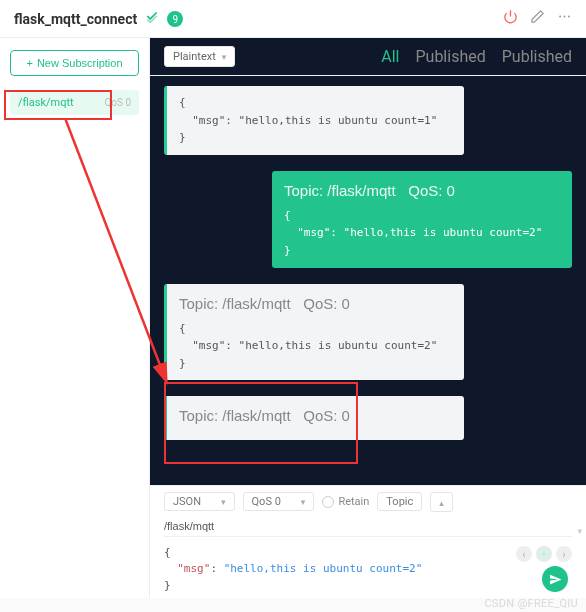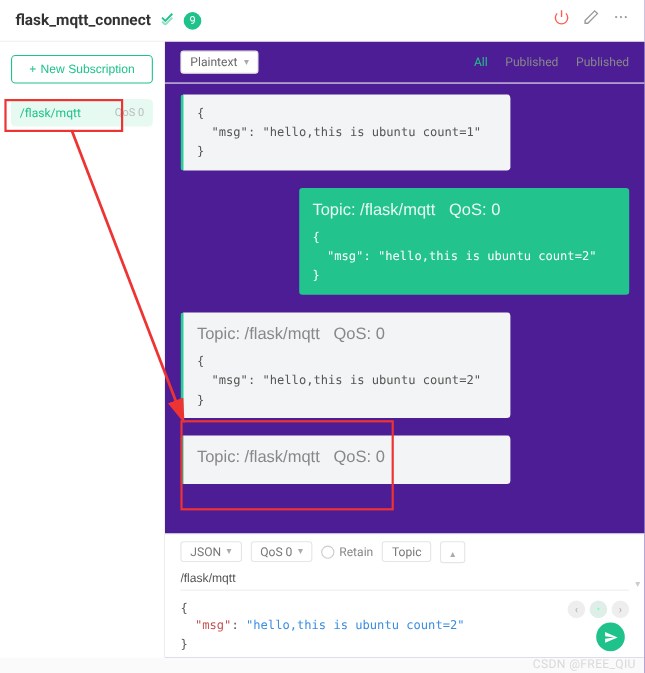--- a/index.html
+++ b/index.html
@@ -15,38 +15,38 @@
   .power-icon { color: #ff5b4c; }
 
   .main { display: flex; height: 560px; }
 
   .sidebar { width: 150px; border-right: 1px solid #eee; background: #fff; padding: 12px 10px; }
   .new-sub-btn { width: 100%; border: 1px solid #1fc28b; color: #1fc28b; background: #fff; border-radius: 4px; padding: 6px 4px; font-size: 11px; cursor: pointer; display: flex; align-items: center; justify-content: center; gap: 4px; }
   .sub-item { margin-top: 14px; background: #e7faf2; border-radius: 4px; padding: 6px 8px; display: flex; align-items: center; justify-content: space-between; font-size: 11px; position: relative; }
   .sub-item .topic { color: #1fc28b; width: 70px; overflow: hidden; text-overflow: ellipsis; white-space: nowrap; }
   .sub-item .qos { color: #bbb; font-size: 10px; }
 
-  .content { flex: 1; display: flex; flex-direction: column; background: #4c1d95; }
+  .content { flex: 1; display: flex; flex-direction: column; background: #0f172a; }
   .toolbar { display: flex; align-items: center; justify-content: space-between; padding: 8px 14px; border-bottom: 1px solid #f0f0f0; }
   .format-select { border: 1px solid #e5e5e5; border-radius: 3px; padding: 3px 8px; font-size: 11px; color: #666; display: flex; align-items: center; gap: 6px; cursor: pointer; background: #fff; }
-  .filters { display: flex; gap: 16px; font-size: 11px; }
+  .filters { display: flex; gap: 16px; font-size: 16px; }
   .filter { color: #888; cursor: pointer; }
   .filter.active { color: #1fc28b; }
 
   .messages { flex: 1; overflow: auto; padding: 10px 14px; position: relative; }
 
   .msg-card { background: #f3f4f5; border-left: 3px solid #c5eddc; border-radius: 3px; padding: 8px 12px; margin-bottom: 16px; font-family: "Consolas", monospace; font-size: 11px; color: #555; line-height: 1.6; max-width: 300px; }
   .msg-card.right { margin-left: auto; background: #22c38d; color: #fff; border-left: none; }
   .msg-card .hdr { font-size: 15px; color: #888; margin-bottom: 4px; font-family: Liberation Sans, sans-serif; }
   .msg-card.right .hdr { color: rgba(255,255,255,0.9); }
   .msg-card.accent { border-left-color: #28ce96; }
 
   .publish-bar { border-top: 1px solid #eee; padding: 6px 14px 0px 14px; background: #fff; }
   .pub-row1 { display: flex; align-items: center; gap: 8px; margin-bottom: 4px; }
-  .dd { border: 1px solid #e5e5e5; border-radius: 3px; padding: 2px 8px; font-size: 11px; color: #777; display: flex; align-items: center; gap: 5px; cursor: pointer; background: #fff; }
+  .dd { border: 1px solid #e5e5e5; border-radius: 3px; padding: 2px 8px; font-size: 11px; color: #777; display: flex; align-items: center; gap: 20px; cursor: pointer; background: #fff; }
   .retain { display: flex; align-items: center; gap: 4px; font-size: 11px; color: #888; }
   .retain .circle { width: 12px; height: 12px; border: 1px solid #ccc; border-radius: 50%; }
   .updown { border: 1px solid #e5e5e5; border-radius: 3px; padding: 2px 8px; cursor: pointer; }
   .topic-input { width: 100%; border: none; border-bottom: 1px solid #eee; padding: 4px 0; font-size: 11px; color: #555; margin-bottom: 4px; outline: none; }
   .payload-edit { font-family: "Consolas", monospace; font-size: 11px; color: #555; line-height: 1.5; padding: 4px 0; position: relative; }
   .json-key { color: #c55353; }
   .json-str { color: #3b8de0; }
   .pager { position: absolute; right: 14px; bottom: 36px; display: flex; gap: 4px; }
   .pager .dot { width: 16px; height: 16px; border-radius: 50%; background: #eee; display: flex; align-items: center; justify-content: center; font-size: 10px; color: #aaa; }
   .send-fab { position: absolute; right: 18px; bottom: 6px; width: 26px; height: 26px; border-radius: 50%; background: #1fc28b; color: #fff; display: flex; align-items: center; justify-content: center; cursor: pointer; }

